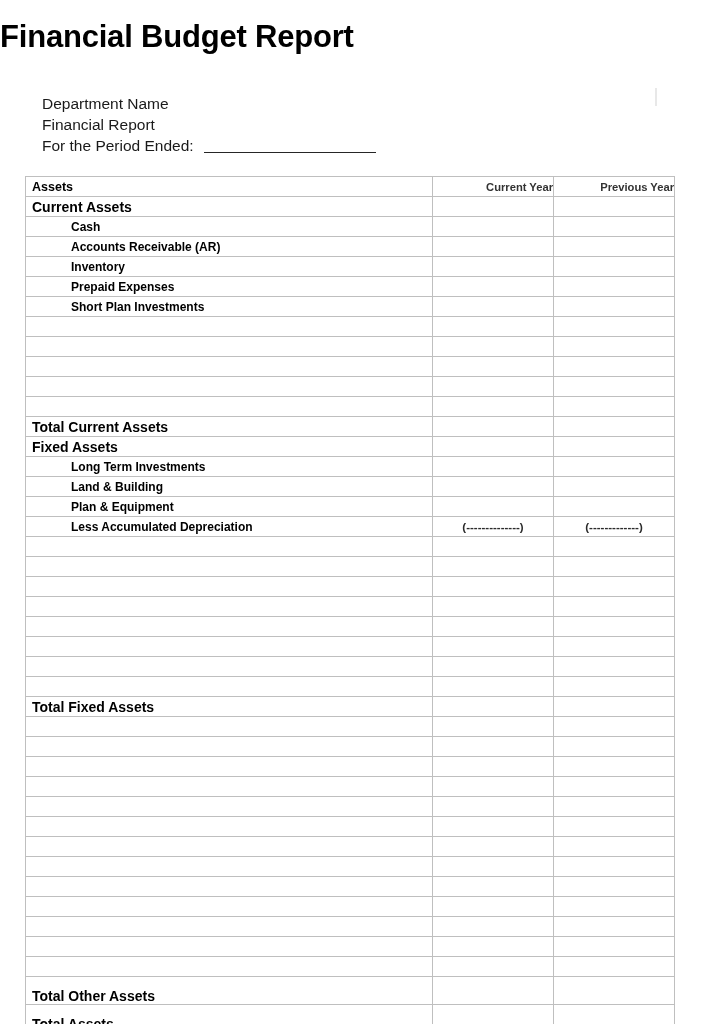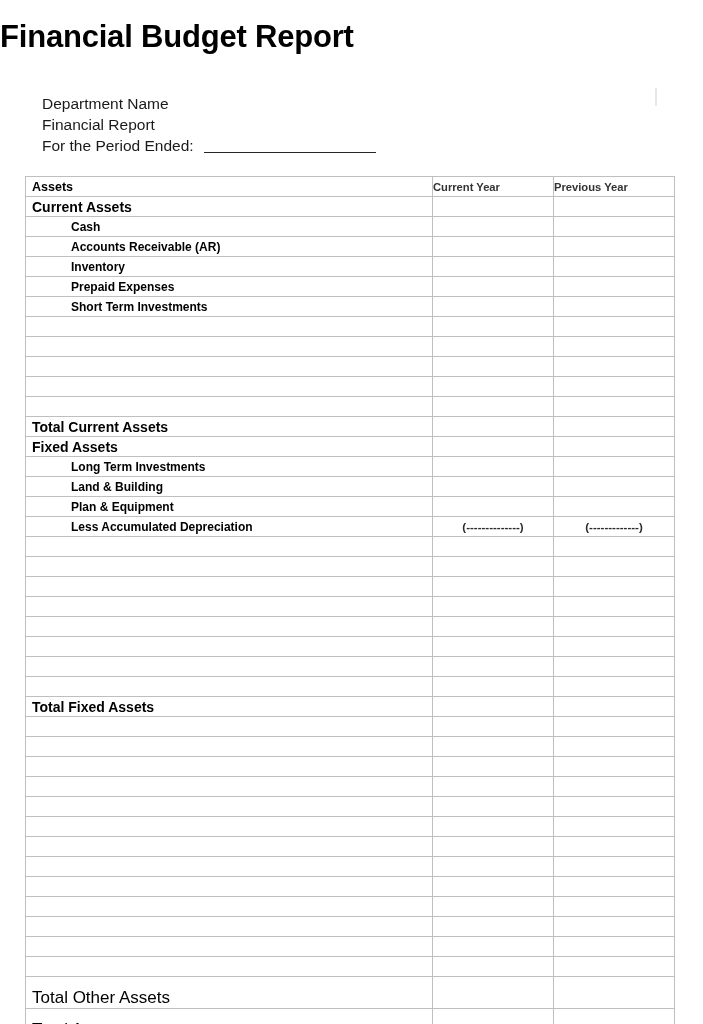--- a/index.html
+++ b/index.html
@@ -99,36 +99,36 @@
   
   tr.hdr td {
     height: 25px;
     border-bottom: 2px solid #595959;
     border-top: 1px solid #8c8c8c;
   }
   tr.hdr .cell-txt {
     font-weight: bold;
     font-size: 12.5px;
   }
-  tr.hdr td.num .cell-txt { text-align: left; padding-left: 0; }
+  tr.hdr td.num .cell-txt { text-align: right; padding-left: 0; }
 
   
   tr.section .cell-txt {
     font-weight: bold;
     font-size: 14px;
   }
   
   tr.total .cell-txt {
     font-weight: bold;
     font-size: 14px;
   }
   
   tr.bigtotal .cell-txt {
-    font-weight: normal;
-    font-size: 17px;
+    font-weight: bold;
+    font-size: 14px;
     margin-top: 11px;
   }
   
   tr.item .cell-txt {
     font-weight: bold;
     font-size: 12px;
     padding-left: 45px;
   }
   
   tr.blank td { height: 19px; }
@@ -233,21 +233,21 @@
           </td>
           <td class="num">
             <span class="cell-txt"></span>
           </td>
           <td class="num">
             <span class="cell-txt"></span>
           </td>
         </tr>
         <tr class="item">
           <td>
-            <span class="cell-txt">Short Term Investments</span>
+            <span class="cell-txt">Short Plan Investments</span>
           </td>
           <td class="num">
             <span class="cell-txt"></span>
           </td>
           <td class="num">
             <span class="cell-txt"></span>
           </td>
         </tr>
         <tr class="blank">
           <td>

